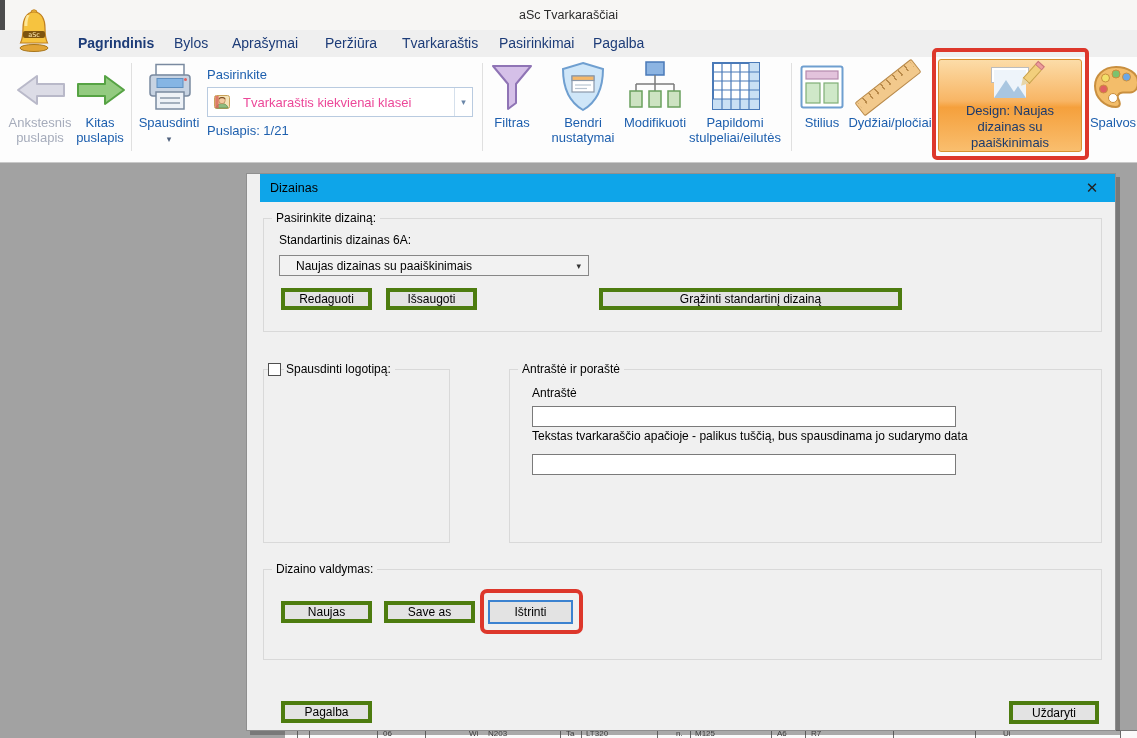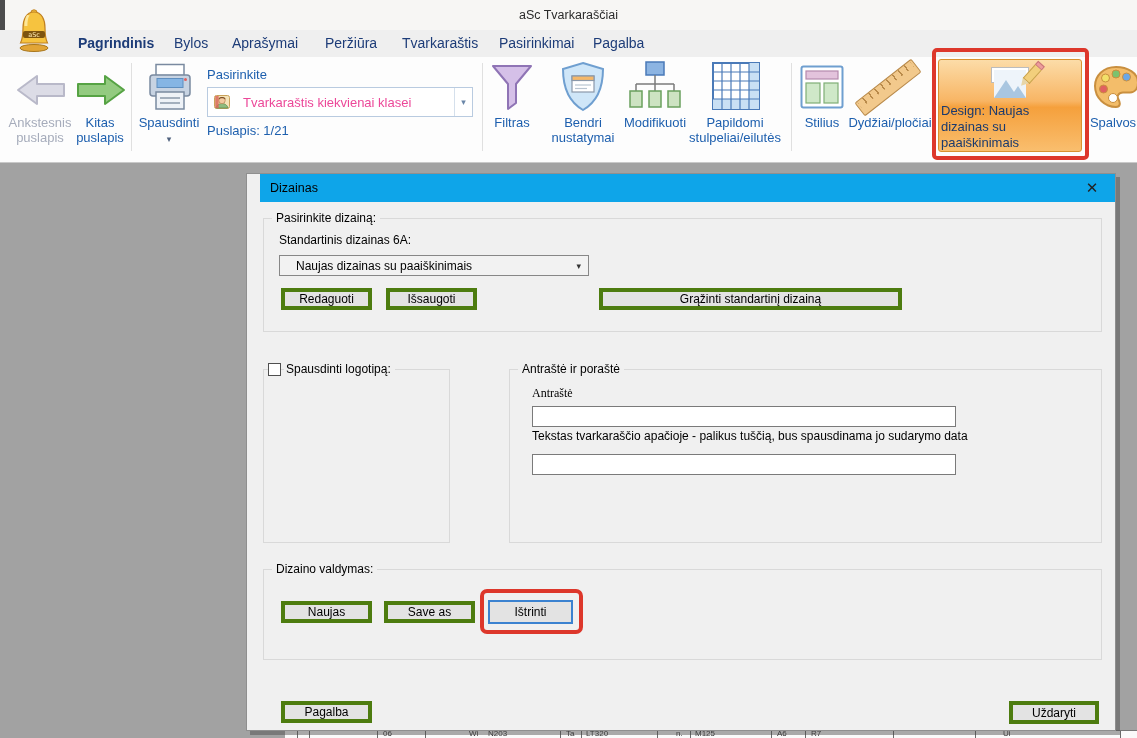--- a/index.html
+++ b/index.html
@@ -35,21 +35,21 @@
   .combo-ribbon{position:absolute;left:207px;top:30px;width:266px;height:30px;background:#fff;
       border:1px solid #b9cbe0;display:flex;align-items:center;}
   .combo-ribbon .ctext{font-size:13px;color:#ec4899;margin-left:12px;flex:1;white-space:nowrap;overflow:hidden;}
   .combo-ribbon .cbtn{width:18px;height:28px;border-left:1px solid #d5e0ec;color:#6a86a8;
       font-size:9px;display:flex;align-items:center;justify-content:center;}
 
   .design-btn{position:absolute;left:938px;top:2px;width:144px;height:93px;border-radius:3px;
       border:1px solid #d9912f;
       background:linear-gradient(180deg,var(--design-top,#fcdca8) 0%,#f8b564 45%,var(--design-bottom,#f5a03c) 52%,#f9be6e 100%);
       display:flex;flex-direction:column;align-items:center;}
-  .design-btn .dlabel{font-size:13px;line-height:16px;color:#1b3a6d;
+  .design-btn .dlabel{font-size:13px;line-height:16px;color:#1b3a6d;text-align:center;
       padding:0 2px;margin-top:20px;}
   .redbox{border:4px solid var(--accent-red,#dd372b);border-radius:5px;position:absolute;background:transparent;}
   .redbox.ribbon-anno{left:932px;top:-9px;width:157px;height:112px;}
 
   
   .workspace{position:absolute;left:0;top:163px;width:1137px;height:575px;background:var(--workspace,#a2a2a2);}
   .strip{position:absolute;left:285px;top:730px;width:852px;height:8px;background:#fafafa;
       border-top:1px solid #777;overflow:hidden;z-index:1;}
   .strip .vline{position:absolute;top:0;bottom:0;width:1px;background:#6a6a6a;}
   .strip .cell{position:absolute;top:-2px;font-size:8px;color:#333;white-space:nowrap;}
@@ -307,21 +307,21 @@
     <div class="wbtn" style="left:139px;top:114px;width:91px;height:22px;">Išsaugoti</div>
     <div class="wbtn" style="left:352px;top:114px;width:303px;height:22px;">Grąžinti standartinį dizainą</div>
 
     <div class="groupbox" style="left:16px;top:195px;width:187px;height:174px;">
       <div class="checkbox" style="left:4px;top:-7px;"></div>
       <span class="legend" style="left:20px;padding-left:2px;">Spausdinti logotipą:</span>
     </div>
 
     <div class="groupbox" style="left:262px;top:195px;width:593px;height:174px;">
       <span class="legend">Antraštė ir poraštė</span>
-      <span class="flabel" style="left:22px;top:16px;font-family:Liberation Serif, serif;">Antraštė</span>
+      <span class="flabel" style="left:22px;top:16px;">Antraštė</span>
       <input class="winput" style="left: 22px; top: 36px; width: 424px; height: 21px;" value="">
       <span class="flabel" style="left:22px;top:59px;">Tekstas tvarkaraščio apačioje - palikus tuščią, bus spausdinama jo sudarymo data</span>
       <input class="winput" style="left: 22px; top: 84px; width: 424px; height: 21px;" value="">
     </div>
 
     <div class="groupbox" style="left:16px;top:395px;width:839px;height:91px;">
       <span class="legend">Dizaino valdymas:</span>
     </div>
     <div class="wbtn" style="left:34px;top:427px;width:91px;height:22px;">Naujas</div>
     <div class="wbtn" style="left:137px;top:427px;width:91px;height:22px;">Save as</div>

